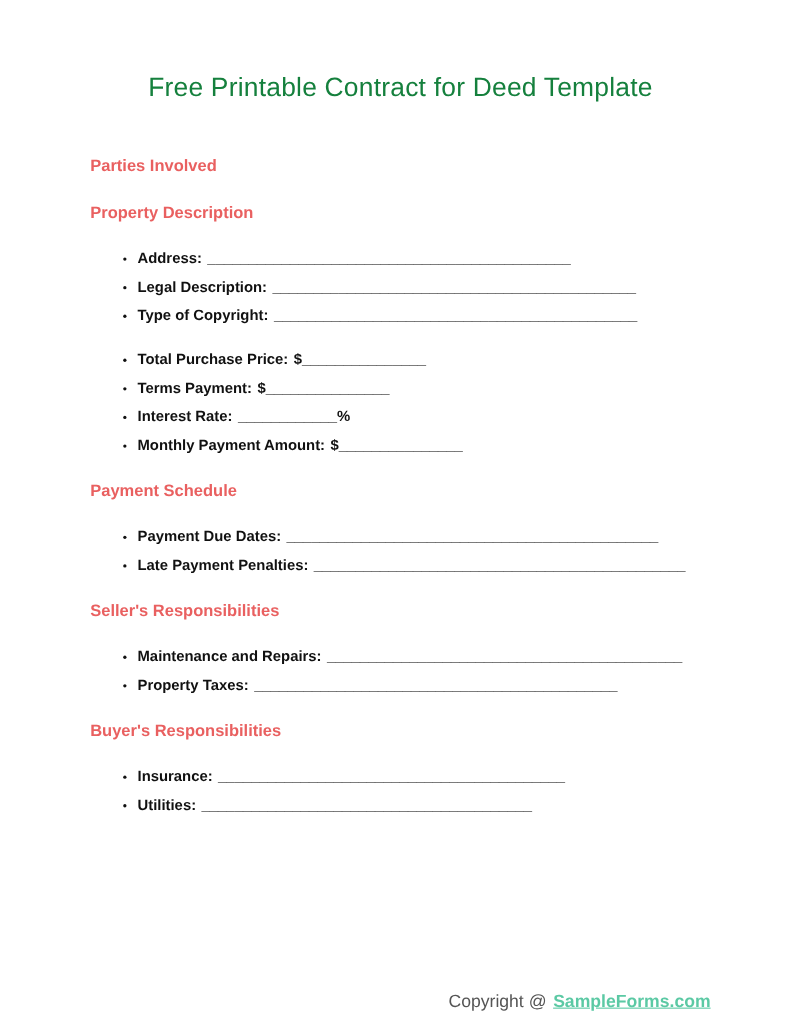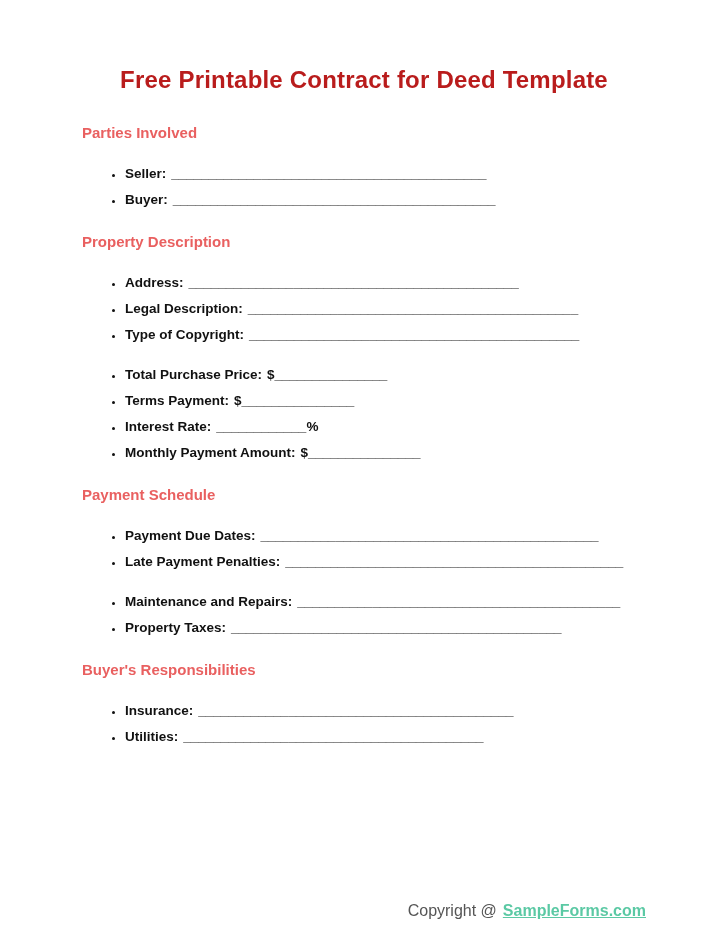--- a/index.html
+++ b/index.html
@@ -10,32 +10,32 @@
     position: relative;
     background: #ffffff;
     padding: 66px 82px 0 82px;
     font-family: "Liberation Sans", sans-serif;
     color: #111111;
     overflow: hidden;
   }
   h1.title {
     margin: 0;
     font-size: 24px;
-    font-weight: bold;
+    font-weight: normal;
     letter-spacing: 0.2px;
     text-align: center;
-    color: #b91c1c;
+    color: #15803d;
   }
   section.sec h2 {
     margin: 26px 0 0 0;
     font-size: 15px;
     font-weight: bold;
     color: #E96060;
   }
-  section.sec:first-of-type h2 { margin-top: 30px; }
+  section.sec:first-of-type h2 { margin-top: 48px; }
   section.sec ul {
     list-style: disc;
     margin: 26px 0 0 0;
     padding: 0 0 0 43px;
   }
   section.sec li {
     font-size: 13.5px;
     font-weight: bold;
     line-height: 14px;
     margin: 0 0 12px 0;
@@ -61,28 +61,20 @@
 </style>
 </head>
 <body>
 
 <div class="page">
 
   <h1 class="title">Free Printable Contract for Deed Template</h1>
 
   <section class="sec">
     <h2>Parties Involved</h2>
-    <ul>
-      <li>
-        <span class="lbl">Seller:</span><span class="blank">__________________________________________</span>
-      </li>
-      <li>
-        <span class="lbl">Buyer:</span><span class="blank">___________________________________________</span>
-      </li>
-    </ul>
   </section>
 
   <section class="sec">
     <h2>Property Description</h2>
     <ul>
       <li>
         <span class="lbl">Address:</span><span class="blank">____________________________________________</span>
       </li>
       <li>
         <span class="lbl">Legal Description:</span><span class="blank">____________________________________________</span>
@@ -116,20 +108,21 @@
       <li>
         <span class="lbl">Payment Due Dates:</span><span class="blank">_____________________________________________</span>
       </li>
       <li>
         <span class="lbl">Late Payment Penalties:</span><span class="blank">_____________________________________________</span>
       </li>
     </ul>
   </section>
 
   <section class="sec">
+    <h2>Seller's Responsibilities</h2>
     <ul>
       <li>
         <span class="lbl">Maintenance and Repairs:</span><span class="blank">___________________________________________</span>
       </li>
       <li>
         <span class="lbl">Property Taxes:</span><span class="blank">____________________________________________</span>
       </li>
     </ul>
   </section>
 

